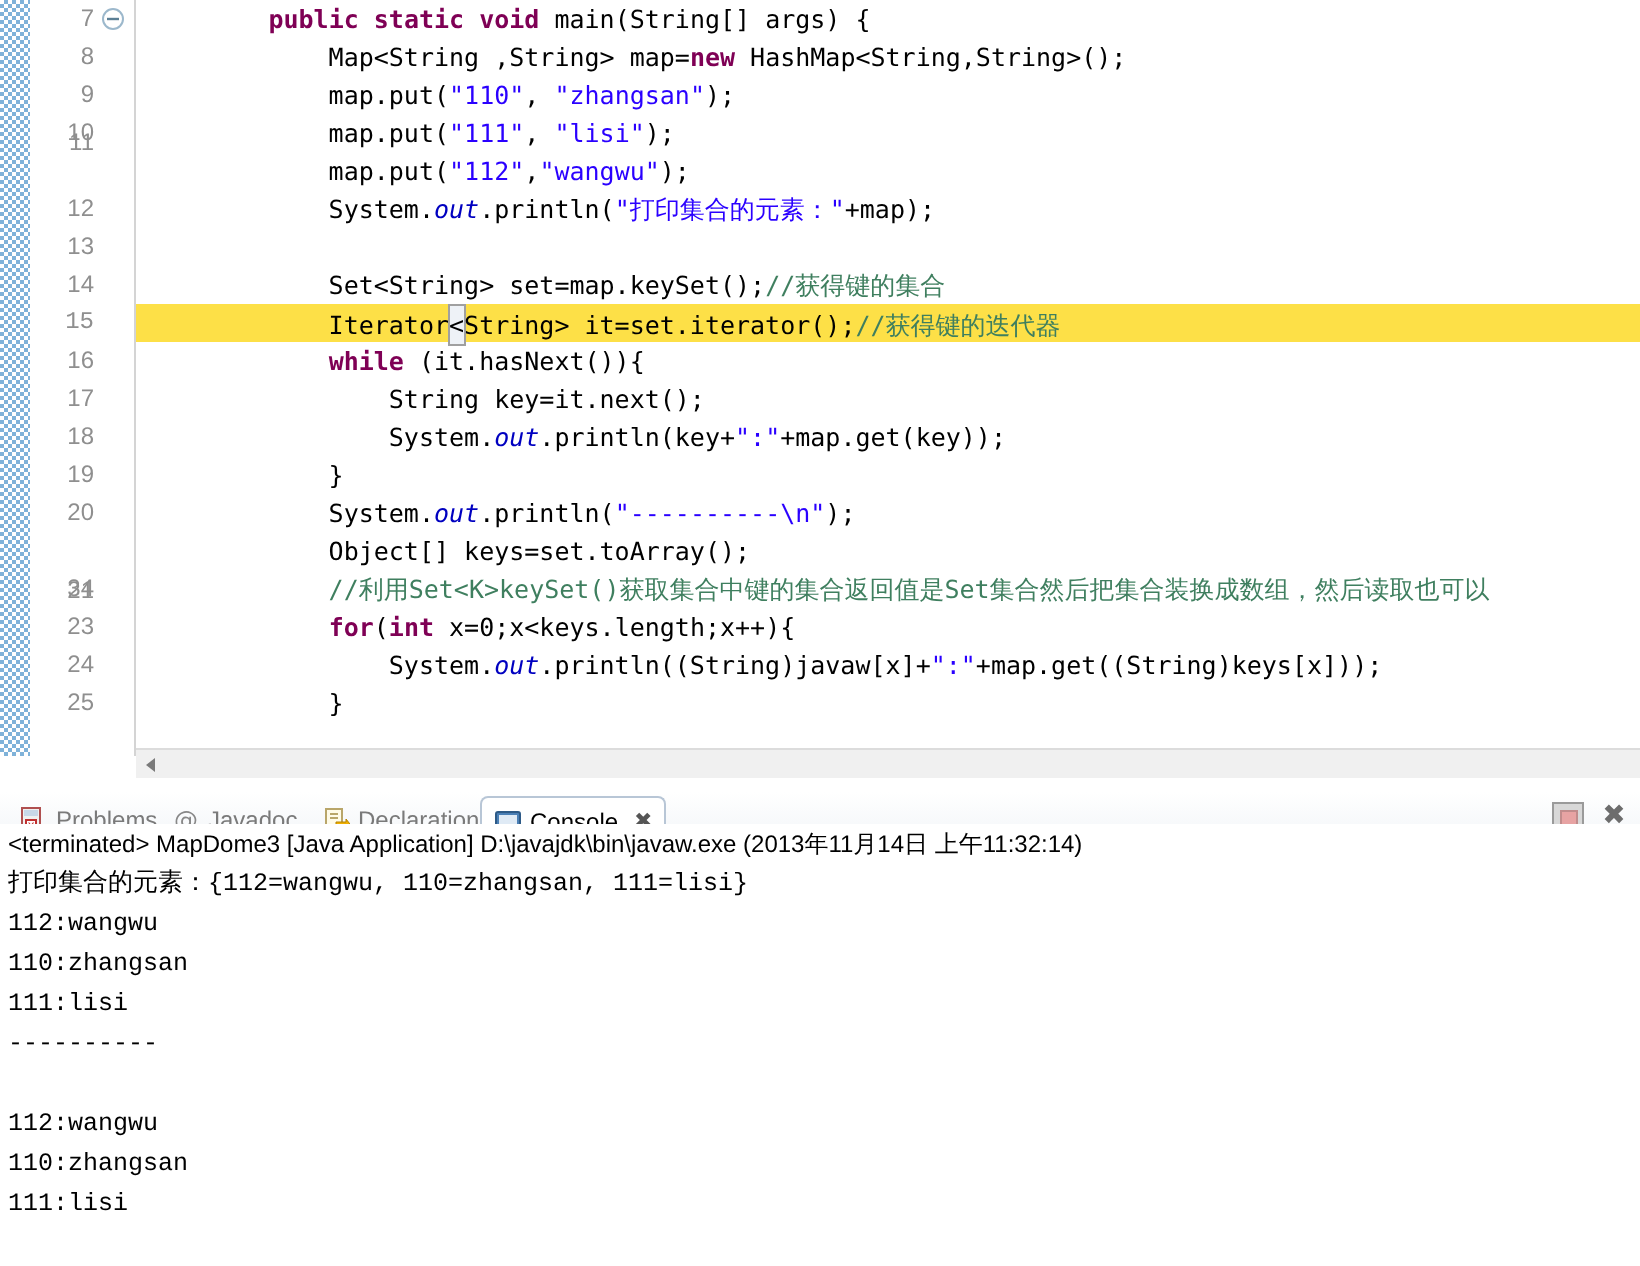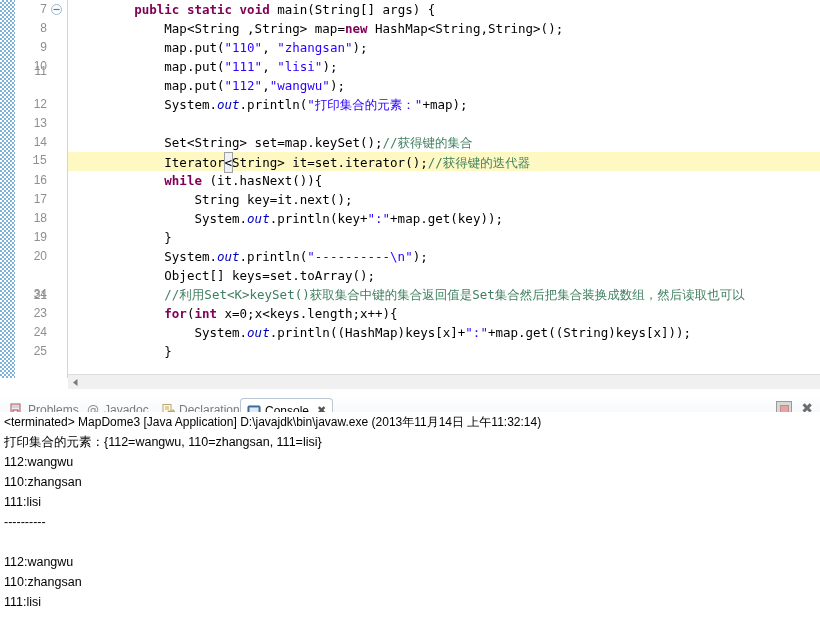--- a/index.html
+++ b/index.html
@@ -76,21 +76,21 @@
     font-size: 12.5px;
   }
   .code-line {
     position: relative;
     height: 19px;
     line-height: 19px;
     white-space: pre;
     padding-left: 6px;
   }
   .code-line.hl {
-    background: #fef9c3;
+    background: #fde047;
   }
   .kw  { color: #7f0055; font-weight: bold; }
   .str { color: #2a00ff; }
   .cmt { color: #3f7f5f; }
   .fld { color: #0000c0; font-style: italic; }
   .cn  { color: #000000; }
   .bracket-cursor {
     display: inline-block;
     border: 1px solid #a0a0a0;
     background: #eef2f7;
@@ -204,21 +204,21 @@
   }
   .console-status {
     font-family: "Liberation Sans", sans-serif;
     font-size: 12px;
     color: #000000;
     line-height: 16px;
     padding: 2px 4px 0 4px;
     white-space: pre;
   }
   .console-out {
-    font-family: Liberation Sans, sans-serif;
+    font-family: Liberation Mono, monospace;
     font-size: 12.5px;
     color: #000000;
     line-height: 20px;
     padding: 2px 4px 0 4px;
     white-space: pre;
   }
   .console-out div { height: 20px; }
 </style>
 </head>
 <body>
@@ -269,21 +269,21 @@
         <div class="code-line"><span class="cn">            Set&lt;String&gt; set=map.keySet();</span><span class="cmt">//获得键的集合</span></div>
         <div class="code-line hl"><span class="cn">            Iterator</span><span class="bracket-cursor">&lt;</span><span class="cn">String&gt; it=set.iterator();</span><span class="cmt">//获得键的迭代器</span></div>
         <div class="code-line"><span class="cn">            </span><span class="kw">while </span><span class="cn">(it.hasNext()){</span></div>
         <div class="code-line"><span class="cn">                String key=it.next();</span></div>
         <div class="code-line"><span class="cn">                System.</span><span class="fld">out</span><span class="cn">.println(key+</span><span class="str">":"</span><span class="cn">+map.get(key));</span></div>
         <div class="code-line"><span class="cn">            }</span></div>
         <div class="code-line"><span class="cn">            System.</span><span class="fld">out</span><span class="cn">.println(</span><span class="str">"----------\n"</span><span class="cn">);</span></div>
         <div class="code-line"><span class="cn">            Object[] keys=set.toArray();</span></div>
         <div class="code-line"><span class="cmt">            //利用Set&lt;K&gt;keySet()获取集合中键的集合返回值是Set集合然后把集合装换成数组，然后读取也可以</span></div>
         <div class="code-line"><span class="cn">            </span><span class="kw">for</span><span class="cn">(</span><span class="kw">int </span><span class="cn">x=0;x&lt;keys.length;x++){</span></div>
-        <div class="code-line"><span class="cn">                System.</span><span class="fld">out</span><span class="cn">.println((HashMap)keys[x]+</span><span class="str">":"</span><span class="cn">+map.get((String)keys[x]));</span></div>
+        <div class="code-line"><span class="cn">                System.</span><span class="fld">out</span><span class="cn">.println((String)javaw[x]+</span><span class="str">":"</span><span class="cn">+map.get((String)keys[x]));</span></div>
         <div class="code-line"><span class="cn">            }</span></div>
       </div>
   </div>
 
   <div class="editor-hscroll">
     <span class="arrow-left">
       <svg width="11" height="11" viewBox="0 0 11 11">
           <polygon points="7.5,2 7.5,9 3,5.5" fill="#7a7a7a"></polygon>
         </svg>
     </span>

